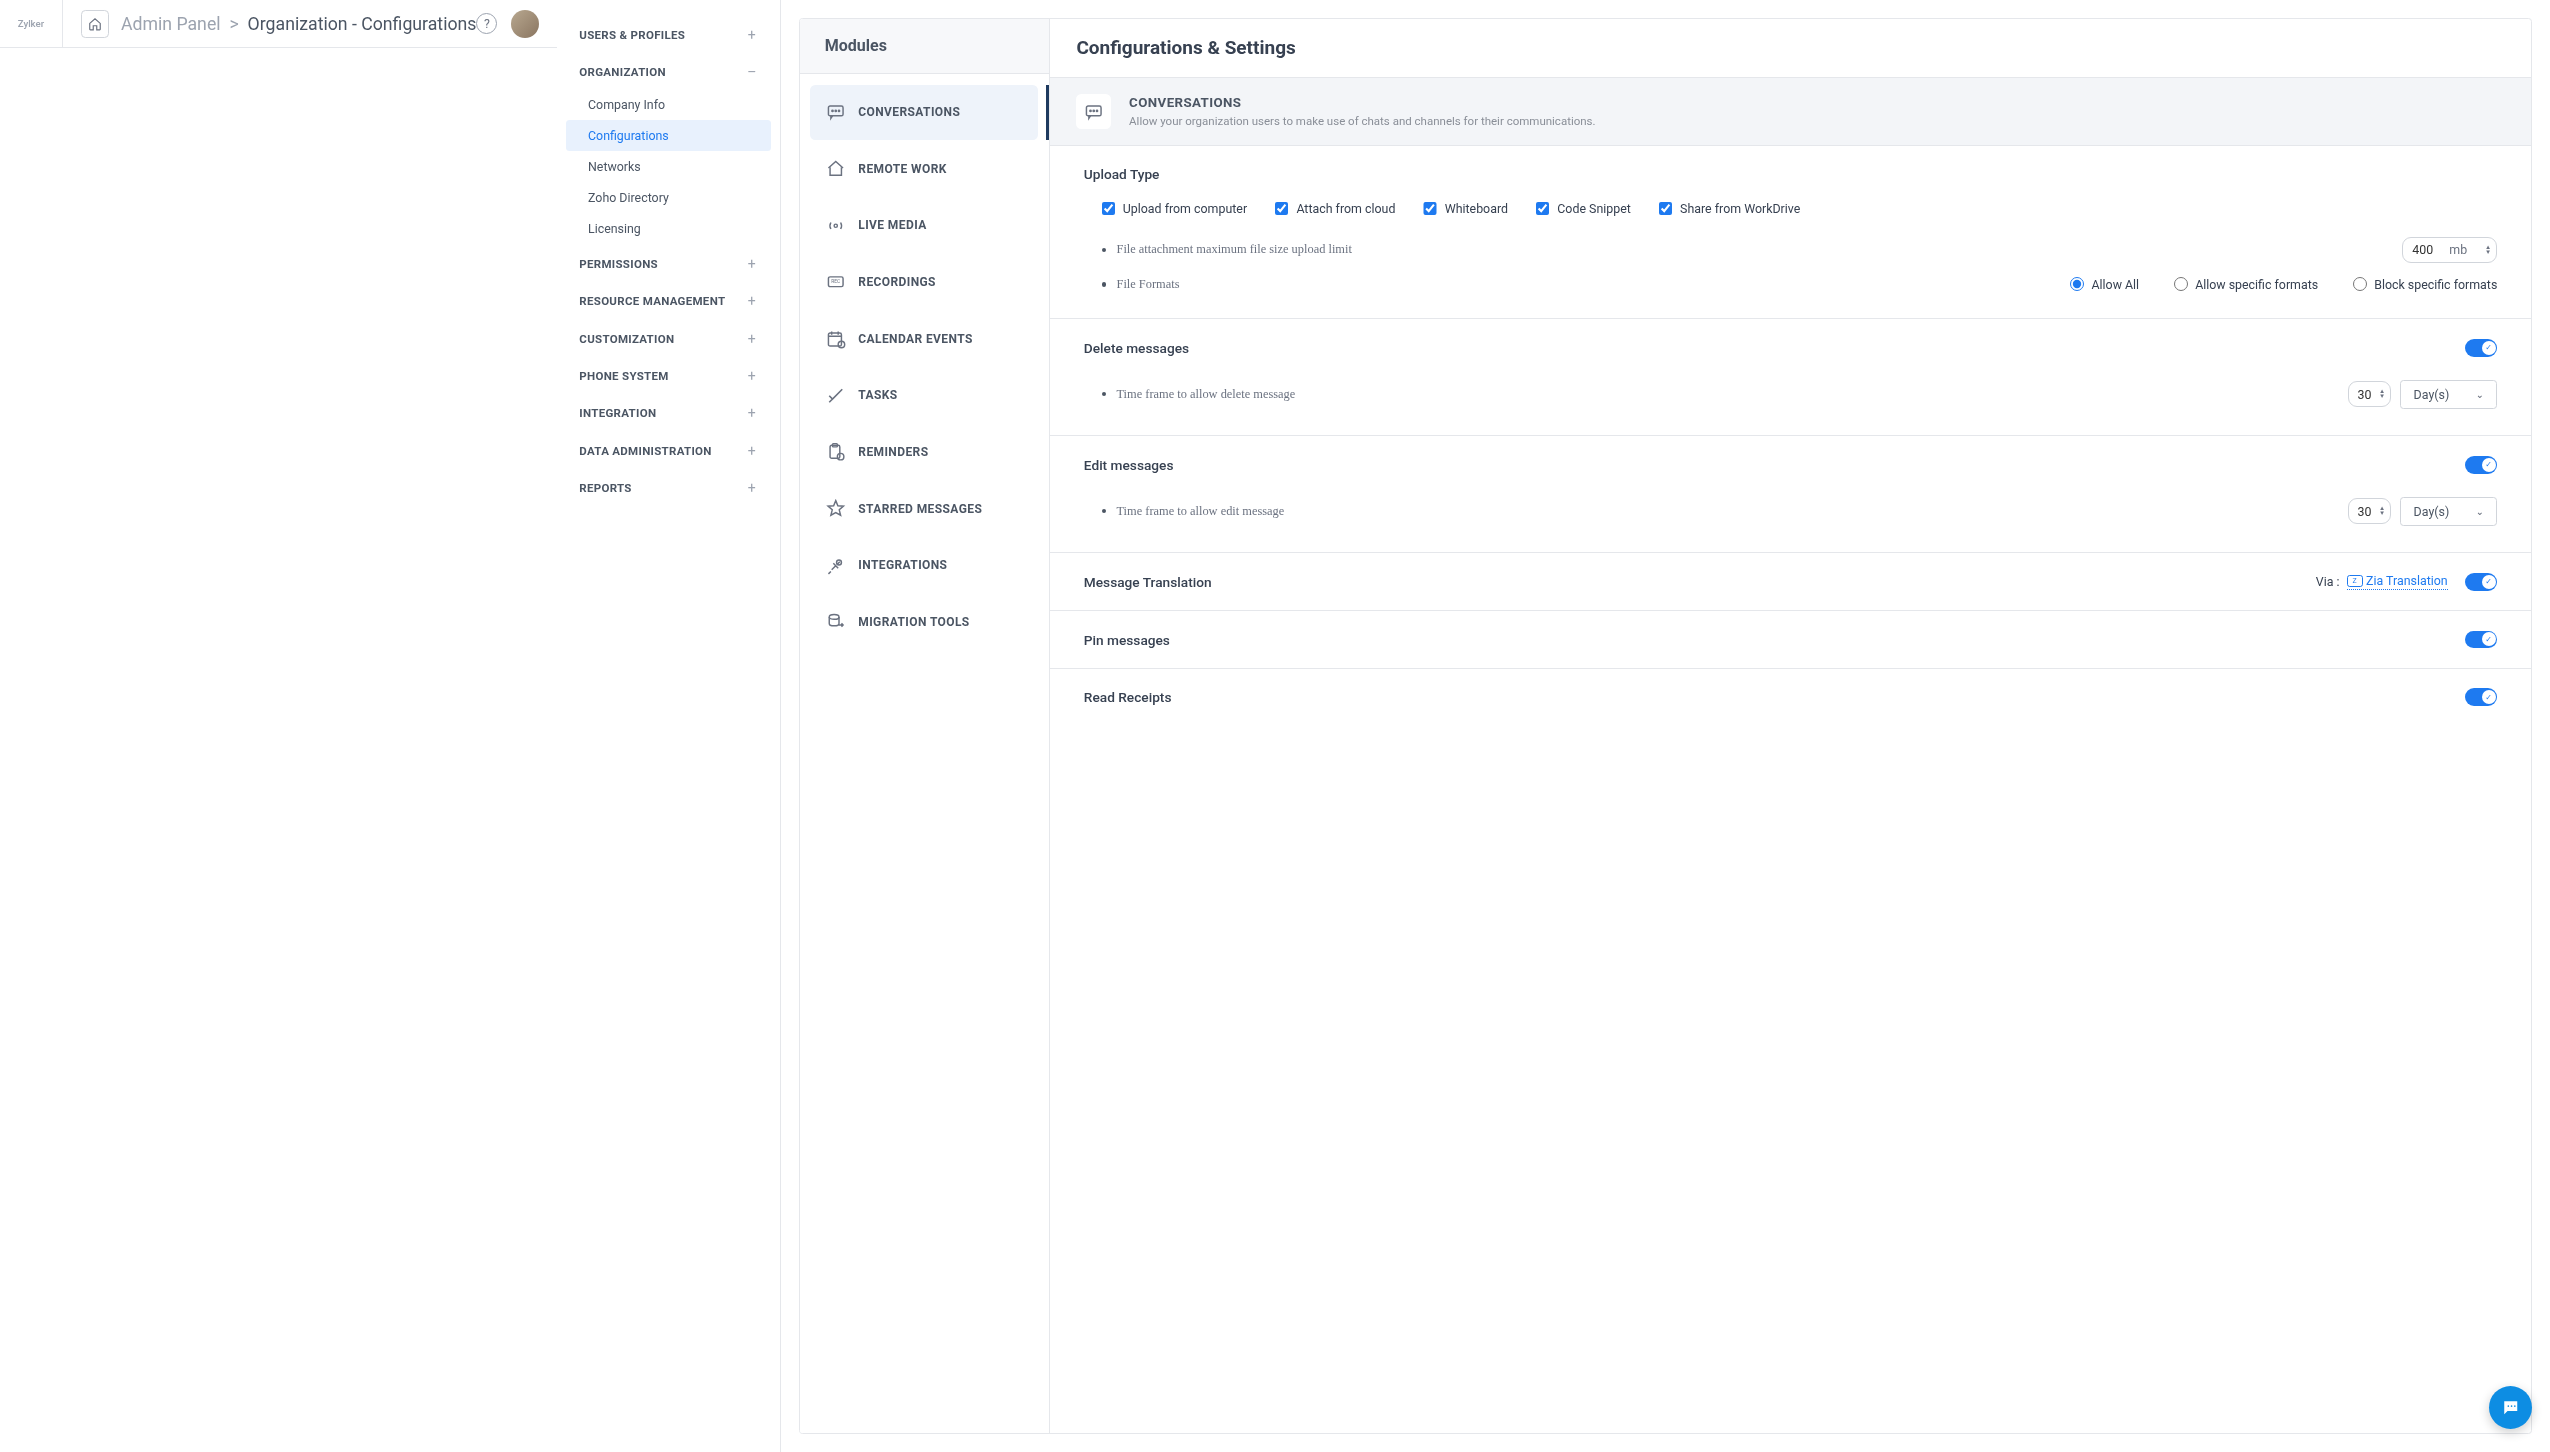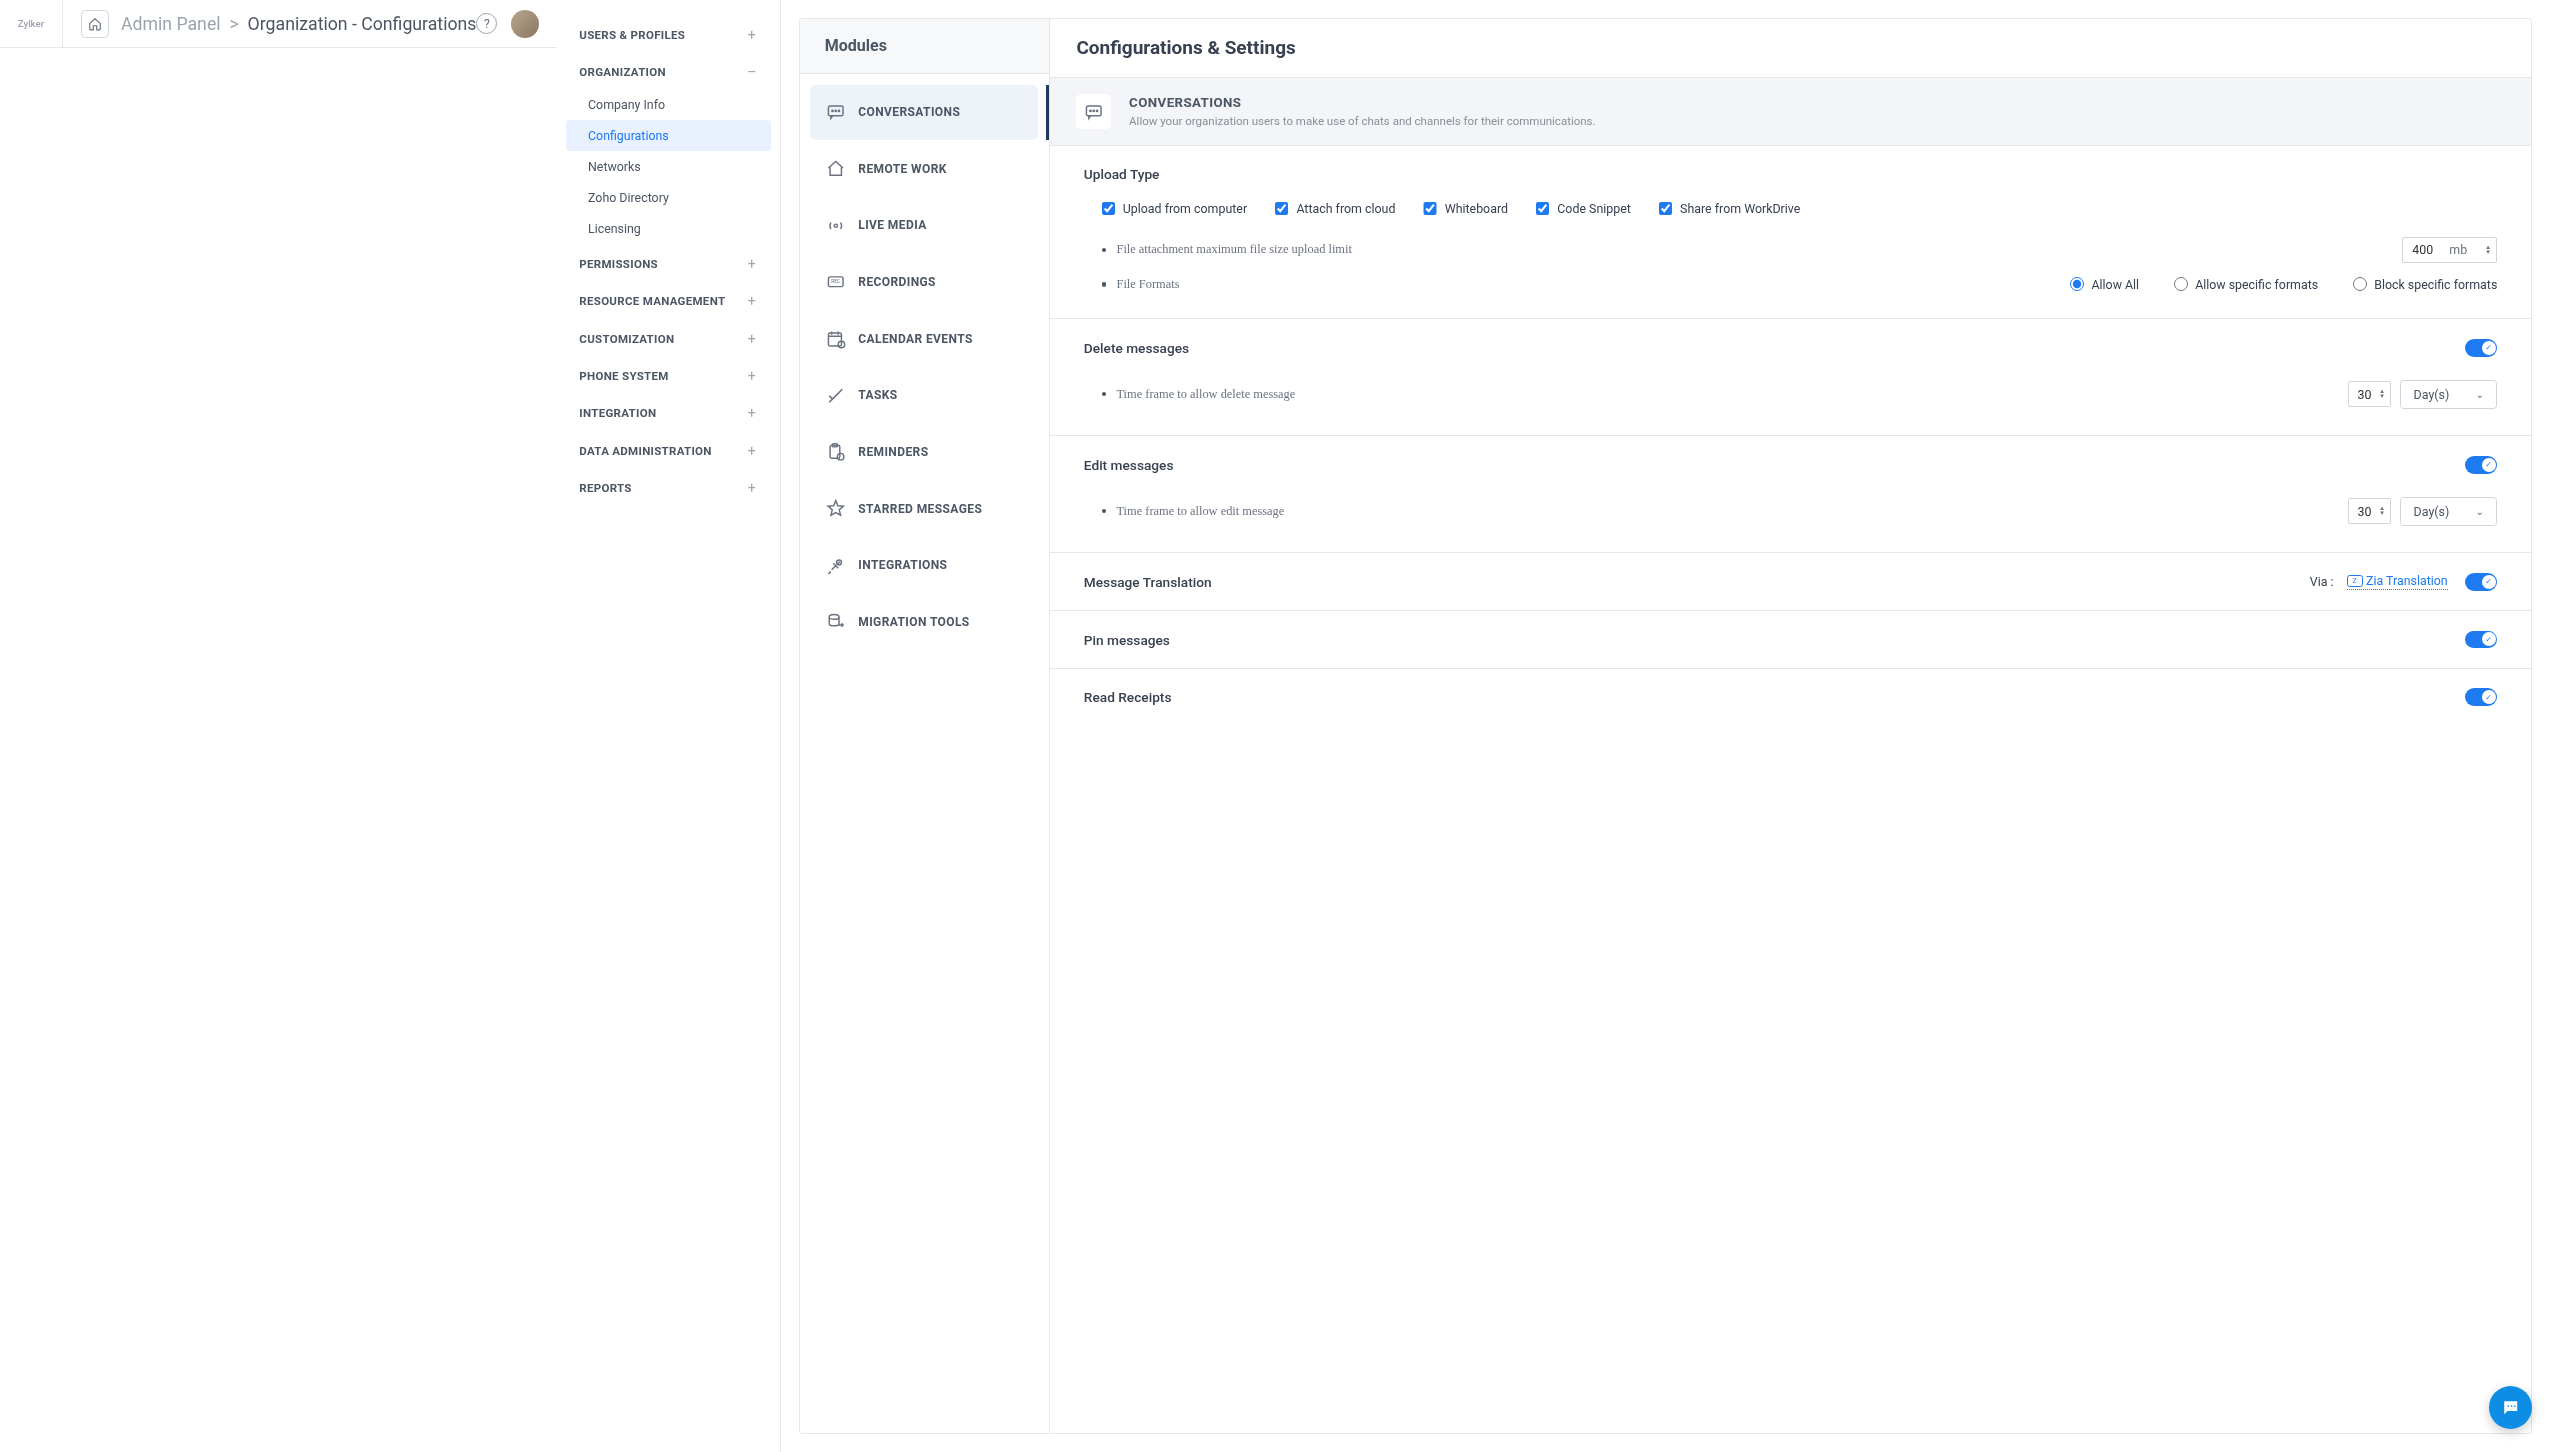--- a/index.html
+++ b/index.html
@@ -58,28 +58,28 @@
 .bullet-row { display: flex; align-items: center; margin-left: 17.7px; padding: 7px 0; }
 .bullet { width: 4.4px; height: 4.4px; background: #4b5563; border-radius: 50%; margin-right: 10.6px; flex-shrink: 0; }
 .bullet-label { font-size: 12.4px; color: #6b7280; font-family: Liberation Serif, serif; }
 .row-controls { margin-left: auto; display: flex; align-items: center; gap: 8.9px; }
 .radio-group { display: flex; gap: 35px; margin-left: auto;}
 .radio { display: flex; align-items: center; gap: 7px; font-size: 12.4px; color: #374151; }
 .radio input { width: 14px; height: 14px; accent-color: #1e7af0; }
 .dropdown { padding: 6.2px 12.4px; border: 0.9px solid #d1d5db; border-radius: 3.5px; font-size: 12.4px; color: #4b5563; display: flex; align-items: center; gap: 26.6px; min-width: 89px; }
 .chev { font-size: 9.7px; color: #6b7280; }
 .stepper { display: flex; flex-direction: column; font-size: 6.2px; color: #6b7280; line-height: 5.3px; margin-left: 1.8px;}
-.num-wrap { display: flex; align-items: center; border: 0.9px solid #d1d5db; border-radius: 2px; padding: 4.4px 5.3px 4.4px 8.9px; font-size: 12.4px;}
+.num-wrap { display: flex; align-items: center; border: 0.9px solid #d1d5db; border-radius: 9px; padding: 4.4px 5.3px 4.4px 8.9px; font-size: 12.4px;}
 .num-wrap .val { min-width: 19.5px; }
 
 
 .toggle { width: 32px; height: 17.7px; background: #1e7af0; border-radius: 17.7px; position: relative; }
 .toggle::after { content: '✓'; position: absolute; right: 1.8px; top: 1.8px; width: 14px; height: 14px; background: #fff; border-radius: 50%; font-size: 8px; color: #1e7af0; display: flex; align-items: center; justify-content: center; }
 
-.via-text { font-size: 12.4px; color: #374151; display: flex; align-items: center; gap: 13px; margin-right: 17.7px;}
+.via-text { font-size: 12.4px; color: #374151; display: flex; align-items: center; gap: 7px; margin-right: 17.7px;}
 .via-link { color: #1e7af0; border-bottom: 0.9px dotted #1e7af0; padding-bottom: 0.9px; display: flex; align-items: center; gap: 3.5px; }
 .zia-badge { display:inline-flex; width:16px; height:12.4px; border:0.9px solid #1e7af0; border-radius:2.7px; font-size:7px; align-items:center; justify-content:center; color:#1e7af0; }
 
 
 .fab { position: fixed; right: 17.7px; bottom: 23px; width: 43px; height: 43px; border-radius: 50%; background: #0d8de3; display: flex; align-items: center; justify-content: center; color: #fff; box-shadow: 0 3.5px 10.6px rgba(0,0,0,0.2); }
 
 svg { display: block; }
 </style>
 </head>
 <body>

